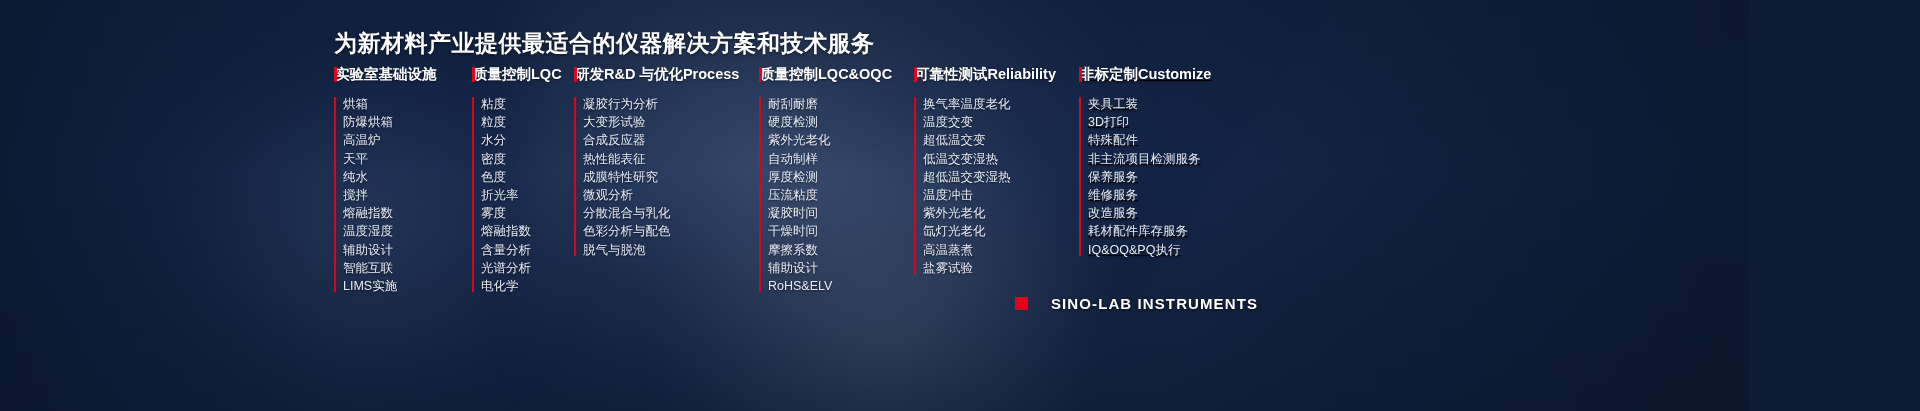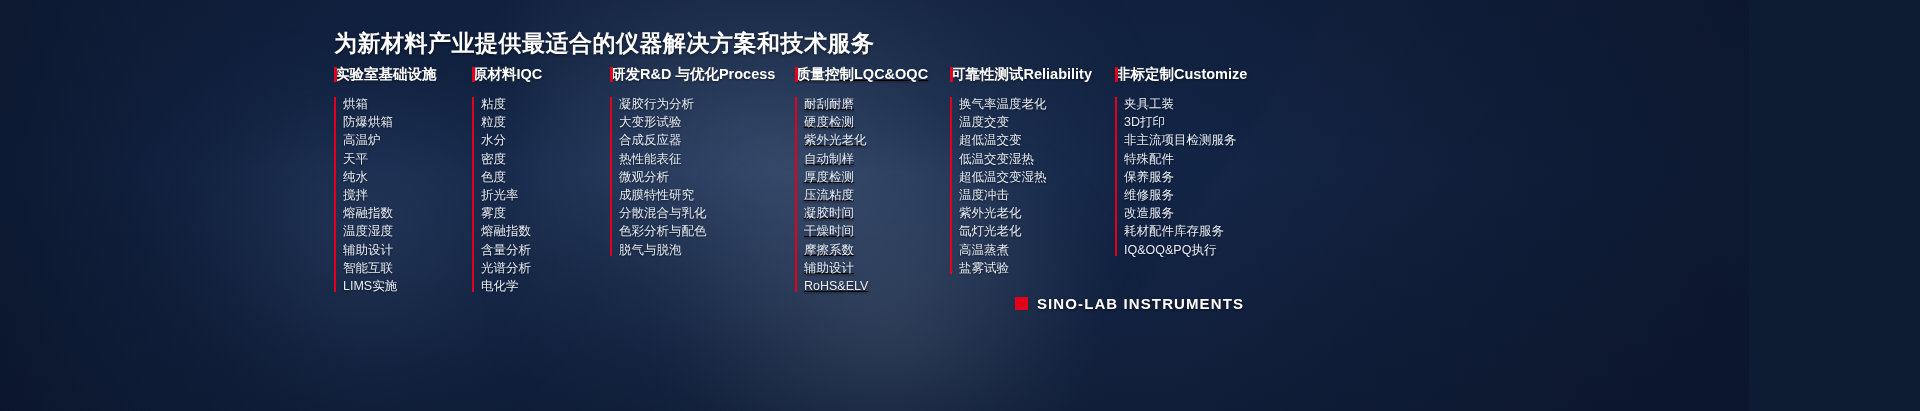--- a/index.html
+++ b/index.html
@@ -115,24 +115,24 @@
     position: absolute;
     left: 334px;
     top: 66px;
     display: flex;
     align-items: flex-start;
   }
 
   .col { position: relative; }
   .col-0 { width: 138px; }
   .col-1 { width: 102px; }
-  .col-2 { width: 185px; margin-left: 36px; }
-  .col-3 { width: 155px; text-decoration: underline; }
+  .col-2 { width: 185px; }
+  .col-3 { width: 155px; }
   .col-4 { width: 165px; }
-  .col-5 { width: 200px; }
+  .col-5 { width: 200px; text-decoration: underline; }
 
   .col-header {
     position: relative;
     display: block;
     font-size: 14.5px;
     font-weight: bold;
     color: #ffffff;
     line-height: 16px;
     padding-left: 1px;
     margin-bottom: 13px;
@@ -172,21 +172,21 @@
     text-shadow: 0 1px 2px rgba(0,0,0,0.55);
   }
 
   
   .brand {
     position: absolute;
     left: 1015px;
     top: 295px;
     display: flex;
     align-items: center;
-    gap: 9px;
+    gap: 23px;
   }
   .brand-mark {
     width: 13px;
     height: 13px;
     background: #e2001a;
     flex: none;
   }
   .brand-name {
     font-size: 15px;
     font-weight: bold;
@@ -228,21 +228,21 @@
           <li class="col-item">搅拌</li>
           <li class="col-item">熔融指数</li>
           <li class="col-item">温度湿度</li>
           <li class="col-item">辅助设计</li>
           <li class="col-item">智能互联</li>
           <li class="col-item">LIMS实施</li>
         </ul>
       </div>
 
       <div class="col col-1">
-        <div class="col-header">原材料IQC</div>
+        <div class="col-header">质量控制LQC</div>
         <ul class="col-list">
           <li class="col-item">粘度</li>
           <li class="col-item">粒度</li>
           <li class="col-item">水分</li>
           <li class="col-item">密度</li>
           <li class="col-item">色度</li>
           <li class="col-item">折光率</li>
           <li class="col-item">雾度</li>
           <li class="col-item">熔融指数</li>
           <li class="col-item">含量分析</li>
@@ -251,22 +251,22 @@
         </ul>
       </div>
 
       <div class="col col-2">
         <div class="col-header">研发R&amp;D 与优化Process</div>
         <ul class="col-list">
           <li class="col-item">凝胶行为分析</li>
           <li class="col-item">大变形试验</li>
           <li class="col-item">合成反应器</li>
           <li class="col-item">热性能表征</li>
+          <li class="col-item">成膜特性研究</li>
           <li class="col-item">微观分析</li>
-          <li class="col-item">成膜特性研究</li>
           <li class="col-item">分散混合与乳化</li>
           <li class="col-item">色彩分析与配色</li>
           <li class="col-item">脱气与脱泡</li>
         </ul>
       </div>
 
       <div class="col col-3">
         <div class="col-header">质量控制LQC&amp;OQC</div>
         <ul class="col-list">
           <li class="col-item">耐刮耐磨</li>
@@ -297,22 +297,22 @@
           <li class="col-item">高温蒸煮</li>
           <li class="col-item">盐雾试验</li>
         </ul>
       </div>
 
       <div class="col col-5">
         <div class="col-header">非标定制Customize</div>
         <ul class="col-list">
           <li class="col-item">夹具工装</li>
           <li class="col-item">3D打印</li>
+          <li class="col-item">特殊配件</li>
           <li class="col-item">非主流项目检测服务</li>
-          <li class="col-item">特殊配件</li>
           <li class="col-item">保养服务</li>
           <li class="col-item">维修服务</li>
           <li class="col-item">改造服务</li>
           <li class="col-item">耗材配件库存服务</li>
           <li class="col-item">IQ&amp;OQ&amp;PQ执行</li>
         </ul>
       </div>
 
     </div>
 

